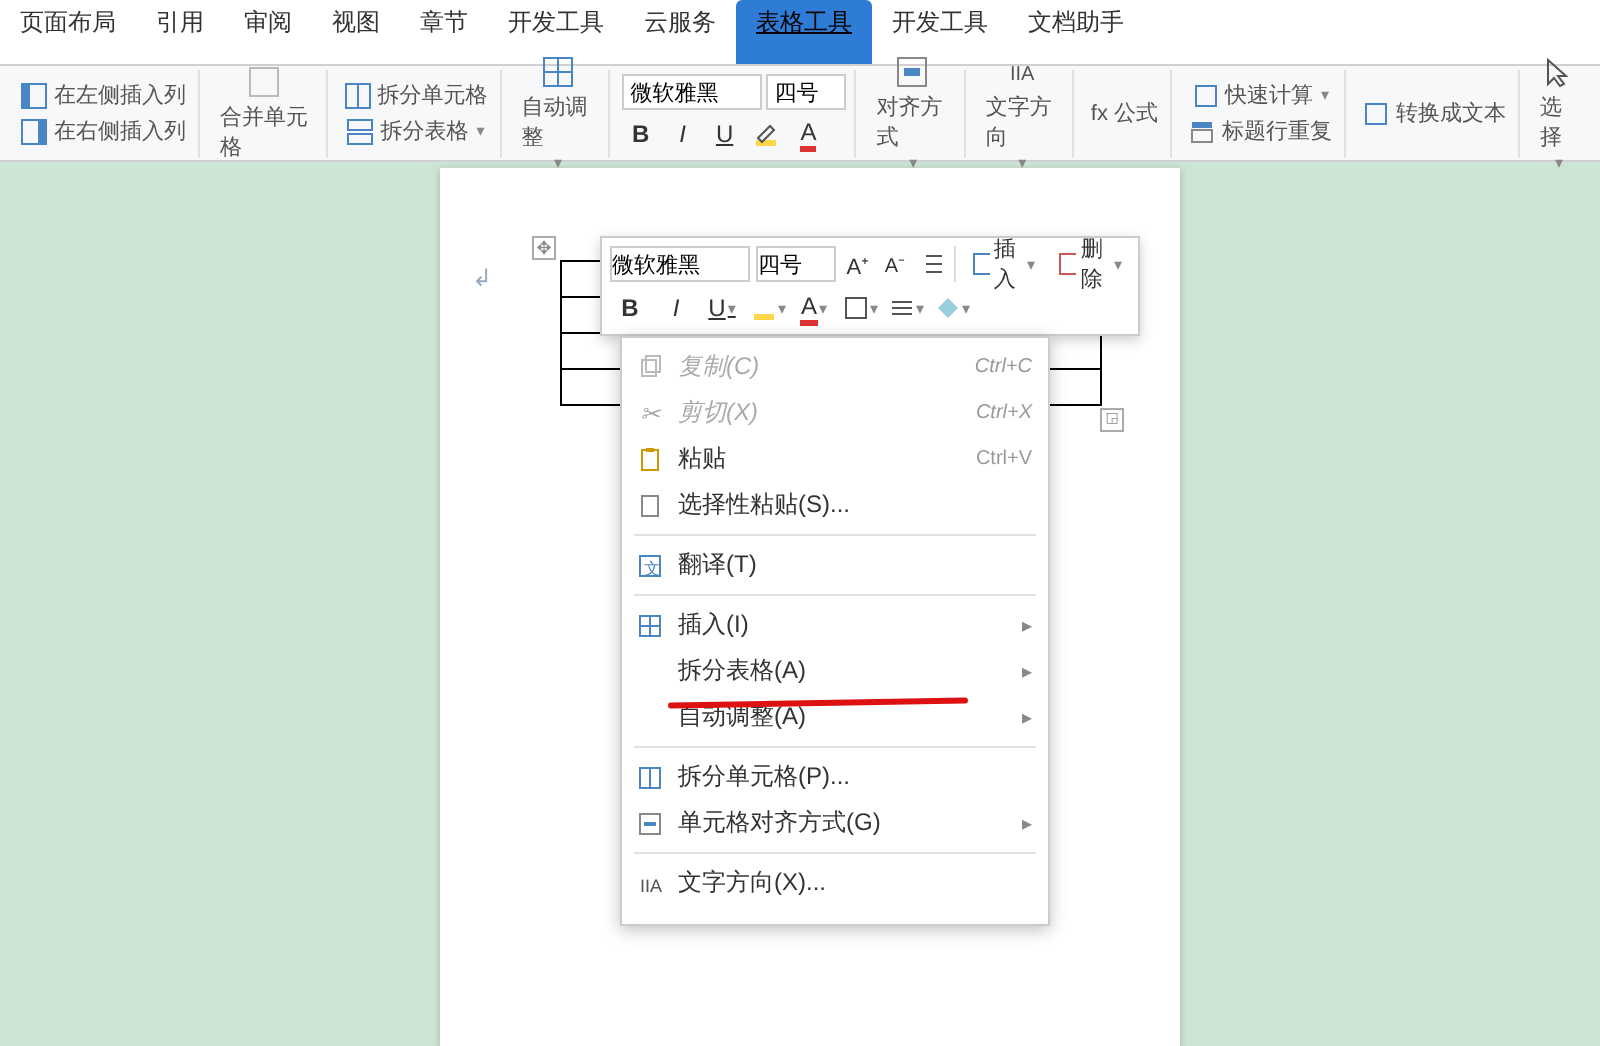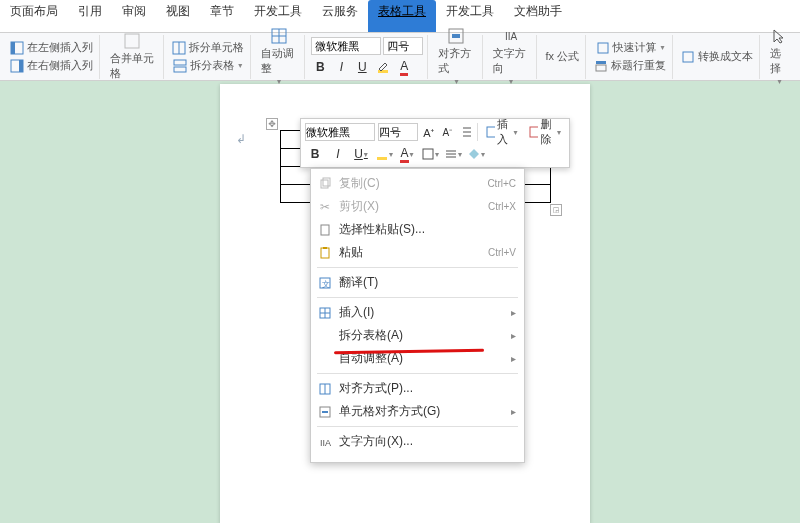--- a/index.html
+++ b/index.html
@@ -24,21 +24,21 @@
   .page { position: absolute; left: 220px; top: 84px; width: 370px; height: 440px; background: #fff; box-shadow: 0 1px 4px rgba(0,0,0,0.2); }
   .doc-table { position: absolute; left: 60px; top: 46px; border-collapse: collapse; }
   .doc-table td { border: 1px solid #000; width: 54px; height: 18px; }
   .handle { position: absolute; width: 12px; height: 12px; border: 1px solid #aaa; background: #fff; font-size: 9px; text-align: center; line-height: 10px; color: #888; }
   .minitb { position: absolute; left: 300px; top: 118px; width: 270px; background: #fff; border: 1px solid #ccc; box-shadow: 0 2px 6px rgba(0,0,0,0.2); display: flex; flex-direction: column; padding: 3px 4px; gap: 2px; }
   .minirow { display: flex; align-items: center; gap: 3px; }
   .mbtn { width: 20px; height: 20px; display: inline-flex; align-items: center; justify-content: center; font-size: 12px; cursor: pointer; border: 1px solid transparent; }
   .msel { border: 1px solid #ccc; font-size: 11px; height: 18px; background: #fff; }
   .ctxmenu { position: absolute; left: 310px; top: 168px; width: 215px; background: #fff; border: 1px solid #ccc; box-shadow: 0 2px 8px rgba(0,0,0,0.25); padding: 3px 0; }
   .mi { display: flex; align-items: center; padding: 3px 8px 3px 28px; font-size: 12px; color: #333; position: relative; cursor: pointer; }
-  .mi.dis { color: #aaa; }
+  .mi.dis { color: #aaa; font-style: italic; }
   .mi .mico { position: absolute; left: 6px; width: 16px; height: 16px; display: inline-flex; align-items: center; justify-content: center; }
   .mi .sc { margin-left: auto; color: #999; font-size: 10px; }
   .mi .arr { margin-left: auto; color: #888; font-size: 10px; }
   .sep { height: 1px; background: #e0e0e0; margin: 3px 6px; }
   .redline { position: absolute; left: 334px; top: 350px; width: 150px; height: 3px; background: #d11; border-radius: 2px; transform: rotate(-1deg); }
   svg { display: block; }
 </style>
 </head>
 <body>
 
@@ -327,34 +327,34 @@
     <span class="sc">Ctrl+C</span>
   </div>
   <div class="mi dis">
     <span class="mico">✂</span>
     <span>剪切(X)</span>
     <span class="sc">Ctrl+X</span>
   </div>
   <div class="mi">
     <span class="mico">
         <svg width="14" height="14">
-          <rect x="3" y="2" width="8" height="10" fill="none" stroke="#888"></rect>
-        </svg>
-      </span>
-    <span>选择性粘贴(S)...</span>
-  </div>
-  <div class="mi">
-    <span class="mico">
-        <svg width="14" height="14">
           <rect x="3" y="2" width="8" height="10" fill="none" stroke="#c90"></rect>
           <rect x="5" y="1" width="4" height="2" fill="#c90"></rect>
         </svg>
       </span>
     <span>粘贴</span>
     <span class="sc">Ctrl+V</span>
+  </div>
+  <div class="mi">
+    <span class="mico">
+        <svg width="14" height="14">
+          <rect x="3" y="2" width="8" height="10" fill="none" stroke="#888"></rect>
+        </svg>
+      </span>
+    <span>选择性粘贴(S)...</span>
   </div>
   <div class="sep"></div>
   <div class="mi">
     <span class="mico">
         <svg width="14" height="14">
           <rect x="2" y="2" width="10" height="10" fill="none" stroke="#4a86c5"></rect>
           <text x="4" y="11" font-size="8" fill="#4a86c5">文</text>
         </svg>
       </span>
     <span>翻译(T)</span>
@@ -380,21 +380,21 @@
     <span class="arr">▸</span>
   </div>
   <div class="sep"></div>
   <div class="mi">
     <span class="mico">
         <svg width="14" height="14">
           <rect x="2" y="2" width="10" height="10" fill="none" stroke="#4a86c5"></rect>
           <line x1="7" y1="2" x2="7" y2="12" stroke="#4a86c5"></line>
         </svg>
       </span>
-    <span>对齐方式(P)...</span>
+    <span>拆分单元格(P)...</span>
   </div>
   <div class="mi">
     <span class="mico">
         <svg width="14" height="14">
           <rect x="2" y="2" width="10" height="10" fill="none" stroke="#888"></rect>
           <rect x="4" y="6" width="6" height="2" fill="#4a86c5"></rect>
         </svg>
       </span>
     <span>单元格对齐方式(G)</span>
     <span class="arr">▸</span>

